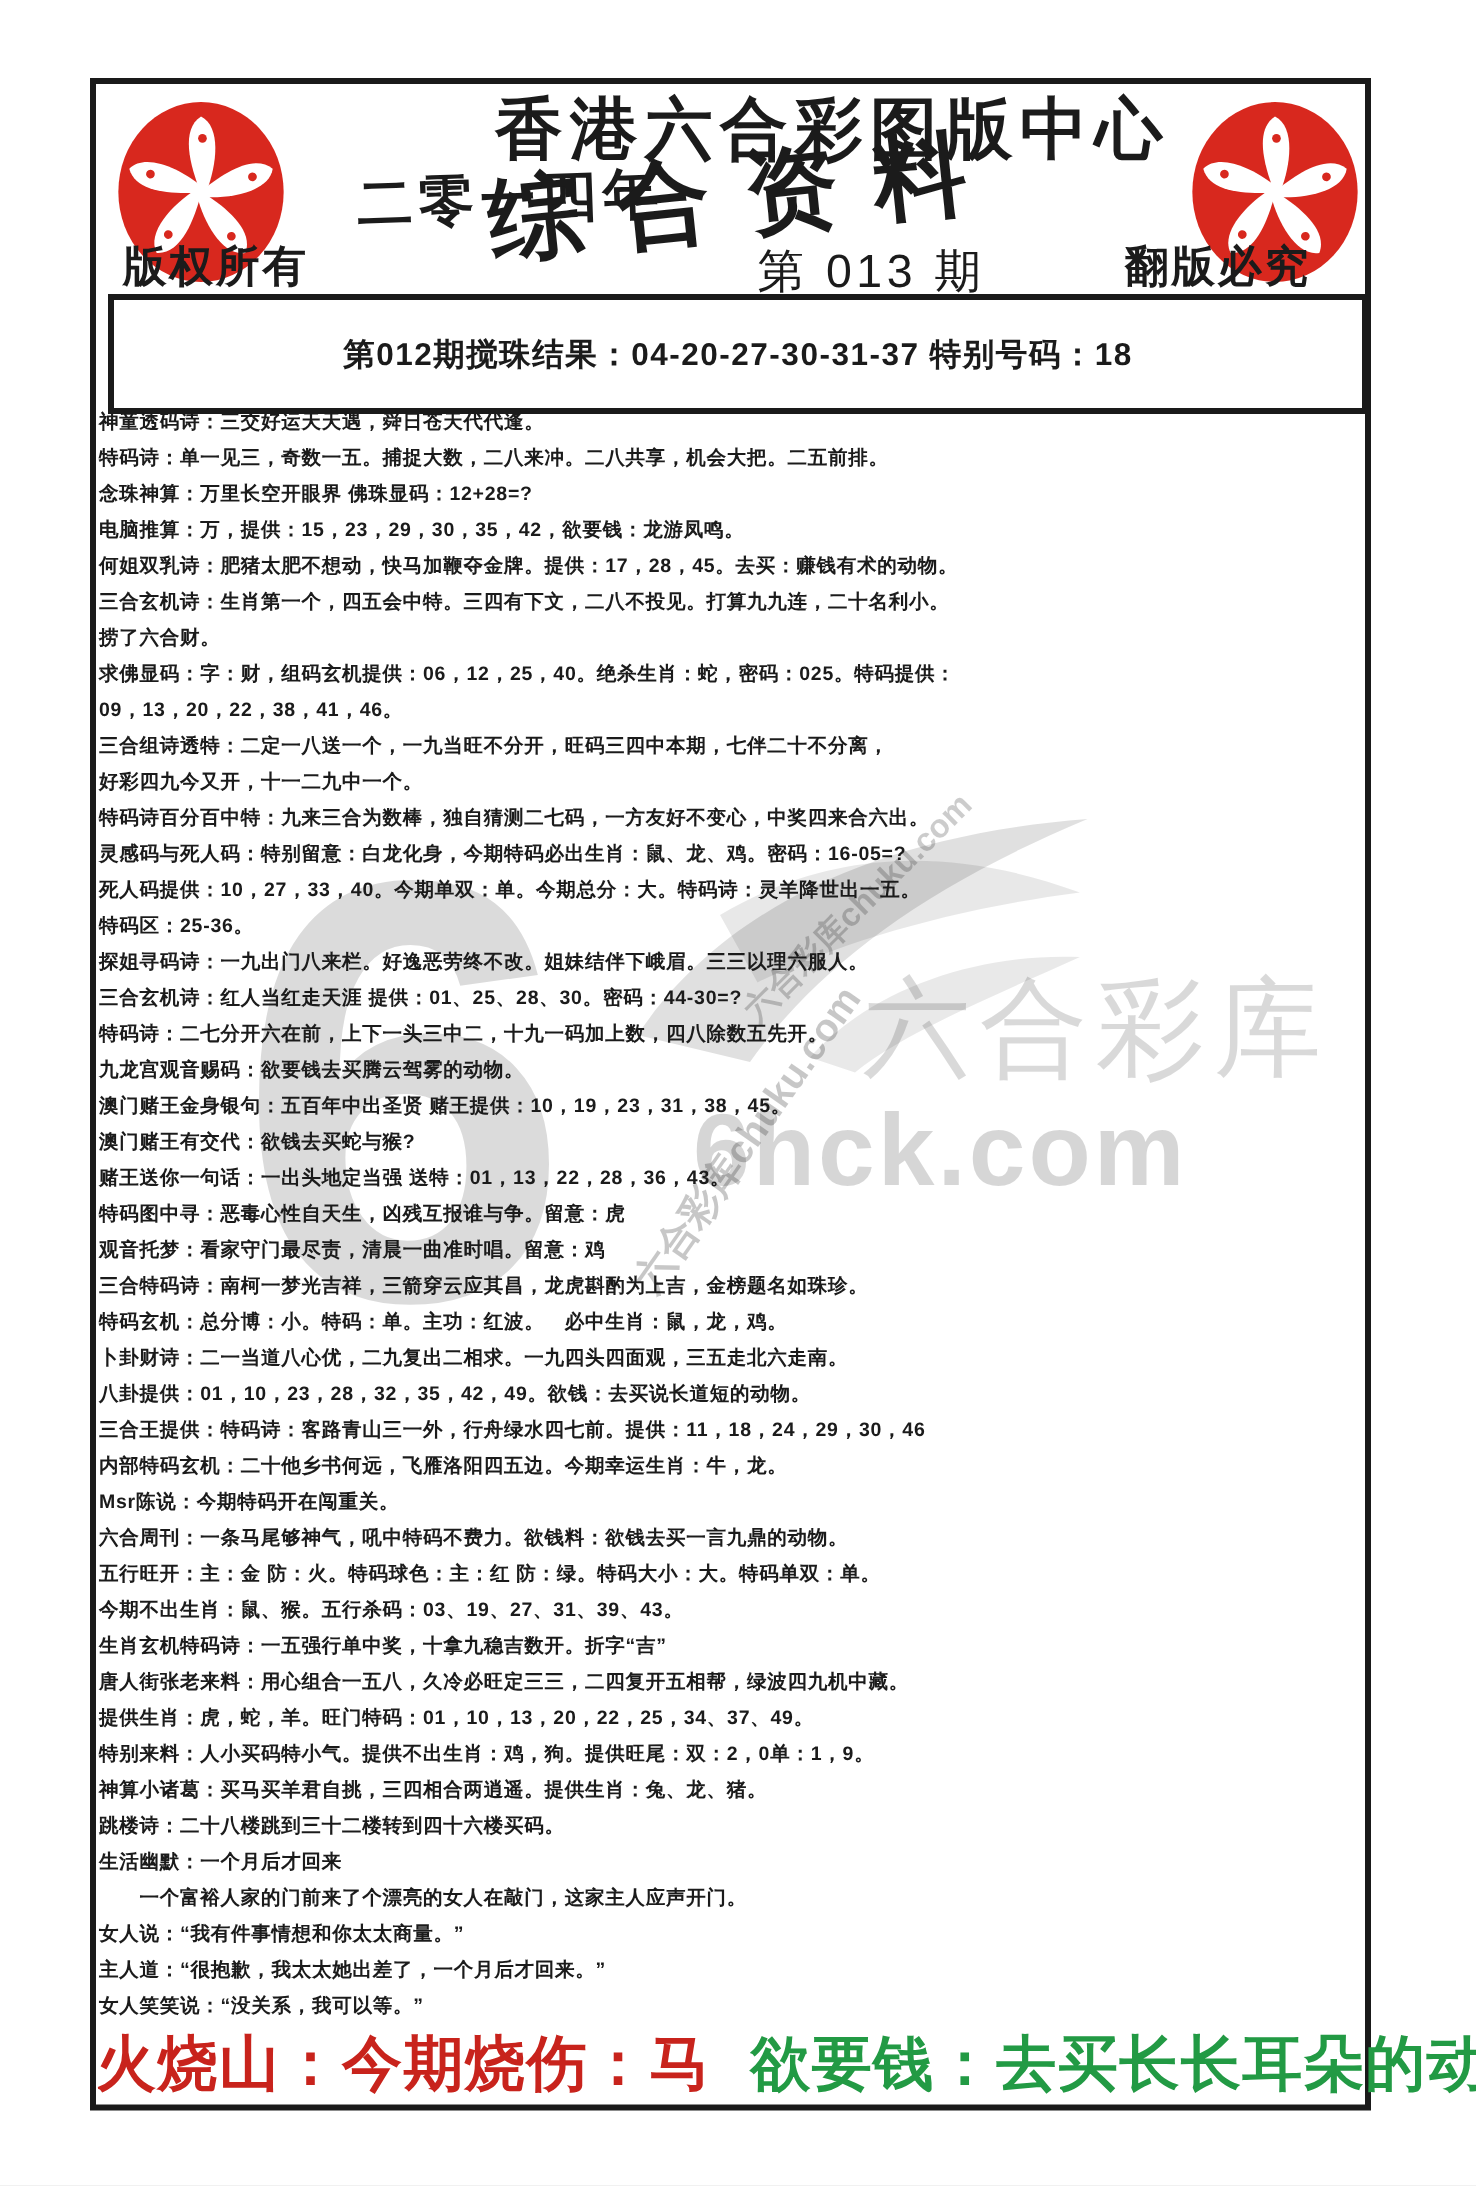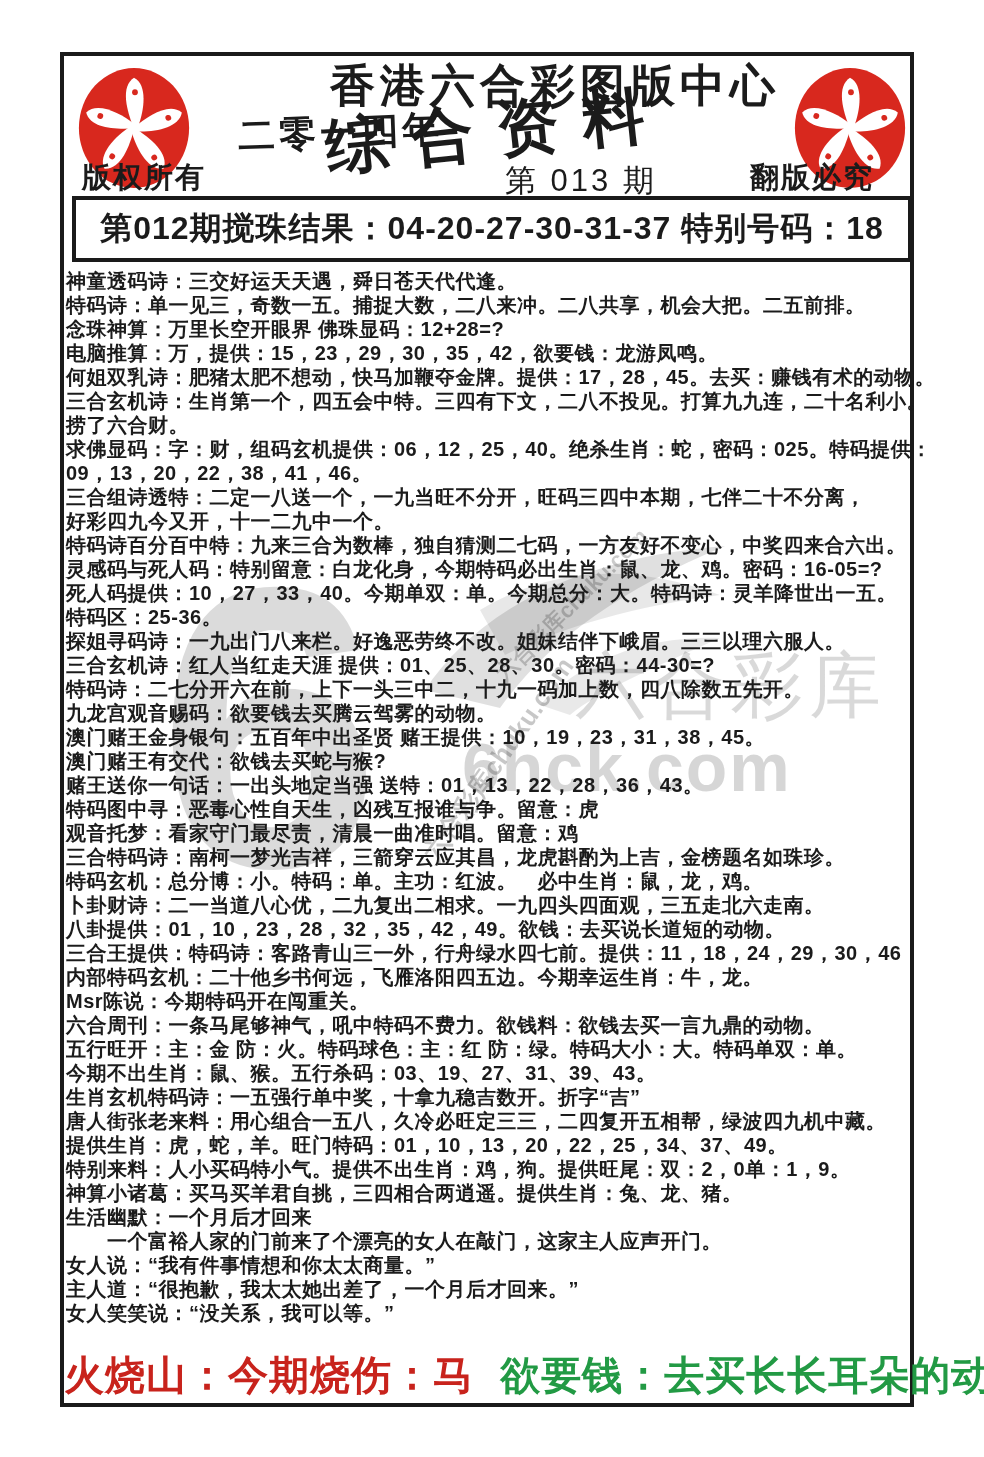--- a/index.html
+++ b/index.html
@@ -30,40 +30,40 @@
     white-space:nowrap;
   }
   .issue{
     position:absolute;left:505px;top:160px;font-size:31px;font-weight:400;
     letter-spacing:3px;white-space:nowrap;
   }
   .copy-left{position:absolute;left:82px;top:158px;font-size:29px;font-weight:900;letter-spacing:2px;}
   .copy-right{position:absolute;left:750px;top:158px;font-size:29px;font-weight:900;letter-spacing:2px;}
   
   .result-box{
-    position:absolute;left:72px;top:196px;width:840px;height:66px;
+    position:absolute;left:72px;top:196px;width:840px;height:80px;
     border:4px solid #1a1a1a;box-sizing:border-box;
     display:flex;align-items:center;justify-content:center;
-    font-size:32px;font-weight:700;letter-spacing:1px;white-space:nowrap;
+    font-size:21px;font-weight:700;letter-spacing:1px;white-space:nowrap;
     background:#fff;z-index:2;
   }
   
   .wm{position:absolute;z-index:0;pointer-events:none;}
   .wm-six{left:158px;top:528px;font-size:400px;line-height:1;font-weight:700;color:rgba(0,0,0,0.14);}
   .wm-cjk{left:575px;top:638px;font-size:72px;font-weight:400;letter-spacing:6px;color:rgba(0,0,0,0.15);white-space:nowrap;}
   .wm-domain{left:462px;top:728px;font-size:68px;font-weight:800;letter-spacing:2px;color:rgba(0,0,0,0.16);white-space:nowrap;}
   .wm-diag1{left:378px;top:742px;font-size:26px;font-weight:700;color:rgba(0,0,0,0.22);transform:rotate(-55deg);white-space:nowrap;}
   .wm-diag2{left:470px;top:590px;font-size:22px;font-weight:700;color:rgba(0,0,0,0.20);transform:rotate(-45deg);white-space:nowrap;}
   .wm-swoosh{left:420px;top:540px;}
   
   .body-lines{
     position:absolute;left:66px;top:269px;width:844px;z-index:1;
   }
   .bline{
-    font-size:20px;line-height:24px;font-weight:700;white-space:nowrap;
+    font-size:13px;line-height:24px;font-weight:700;white-space:nowrap;
     color:#1b1b1b;letter-spacing:0.5px;
   }
   
   .banner{
     position:absolute;left:64px;top:1348px;width:846px;text-align:center;
     font-size:40px;font-weight:900;white-space:nowrap;z-index:2;letter-spacing:1px;
   }
   .banner .green-part{margin-left:14px;}
 </style>
 </head>
@@ -162,20 +162,21 @@
       <div class="bline">内部特码玄机：二十他乡书何远，飞雁洛阳四五边。今期幸运生肖：牛，龙。</div>
       <div class="bline">Msr陈说：今期特码开在闯重关。</div>
       <div class="bline">六合周刊：一条马尾够神气，吼中特码不费力。欲钱料：欲钱去买一言九鼎的动物。</div>
       <div class="bline">五行旺开：主：金 防：火。特码球色：主：红 防：绿。特码大小：大。特码单双：单。</div>
       <div class="bline">今期不出生肖：鼠、猴。五行杀码：03、19、27、31、39、43。</div>
       <div class="bline">生肖玄机特码诗：一五强行单中奖，十拿九稳吉数开。折字“吉”</div>
       <div class="bline">唐人街张老来料：用心组合一五八，久冷必旺定三三，二四复开五相帮，绿波四九机中藏。</div>
       <div class="bline">提供生肖：虎，蛇，羊。旺门特码：01，10，13，20，22，25，34、37、49。</div>
       <div class="bline">特别来料：人小买码特小气。提供不出生肖：鸡，狗。提供旺尾：双：2，0单：1，9。</div>
       <div class="bline">神算小诸葛：买马买羊君自挑，三四相合两逍遥。提供生肖：兔、龙、猪。</div>
+      <div class="bline">跳楼诗：二十八楼跳到三十二楼转到四十六楼买码。</div>
       <div class="bline">生活幽默：一个月后才回来</div>
       <div class="bline">　　一个富裕人家的门前来了个漂亮的女人在敲门，这家主人应声开门。</div>
       <div class="bline">女人说：“我有件事情想和你太太商量。”</div>
       <div class="bline">主人道：“很抱歉，我太太她出差了，一个月后才回来。”</div>
       <div class="bline">女人笑笑说：“没关系，我可以等。”</div>
     </div>
 
   <div class="banner">
     <span class="red-part" style="color: rgb(200, 35, 28);">火烧山：今期烧伤：马</span>
     <span class="green-part" style="color: rgb(34, 154, 68);">欲要钱：去买长长耳朵的动物</span>

